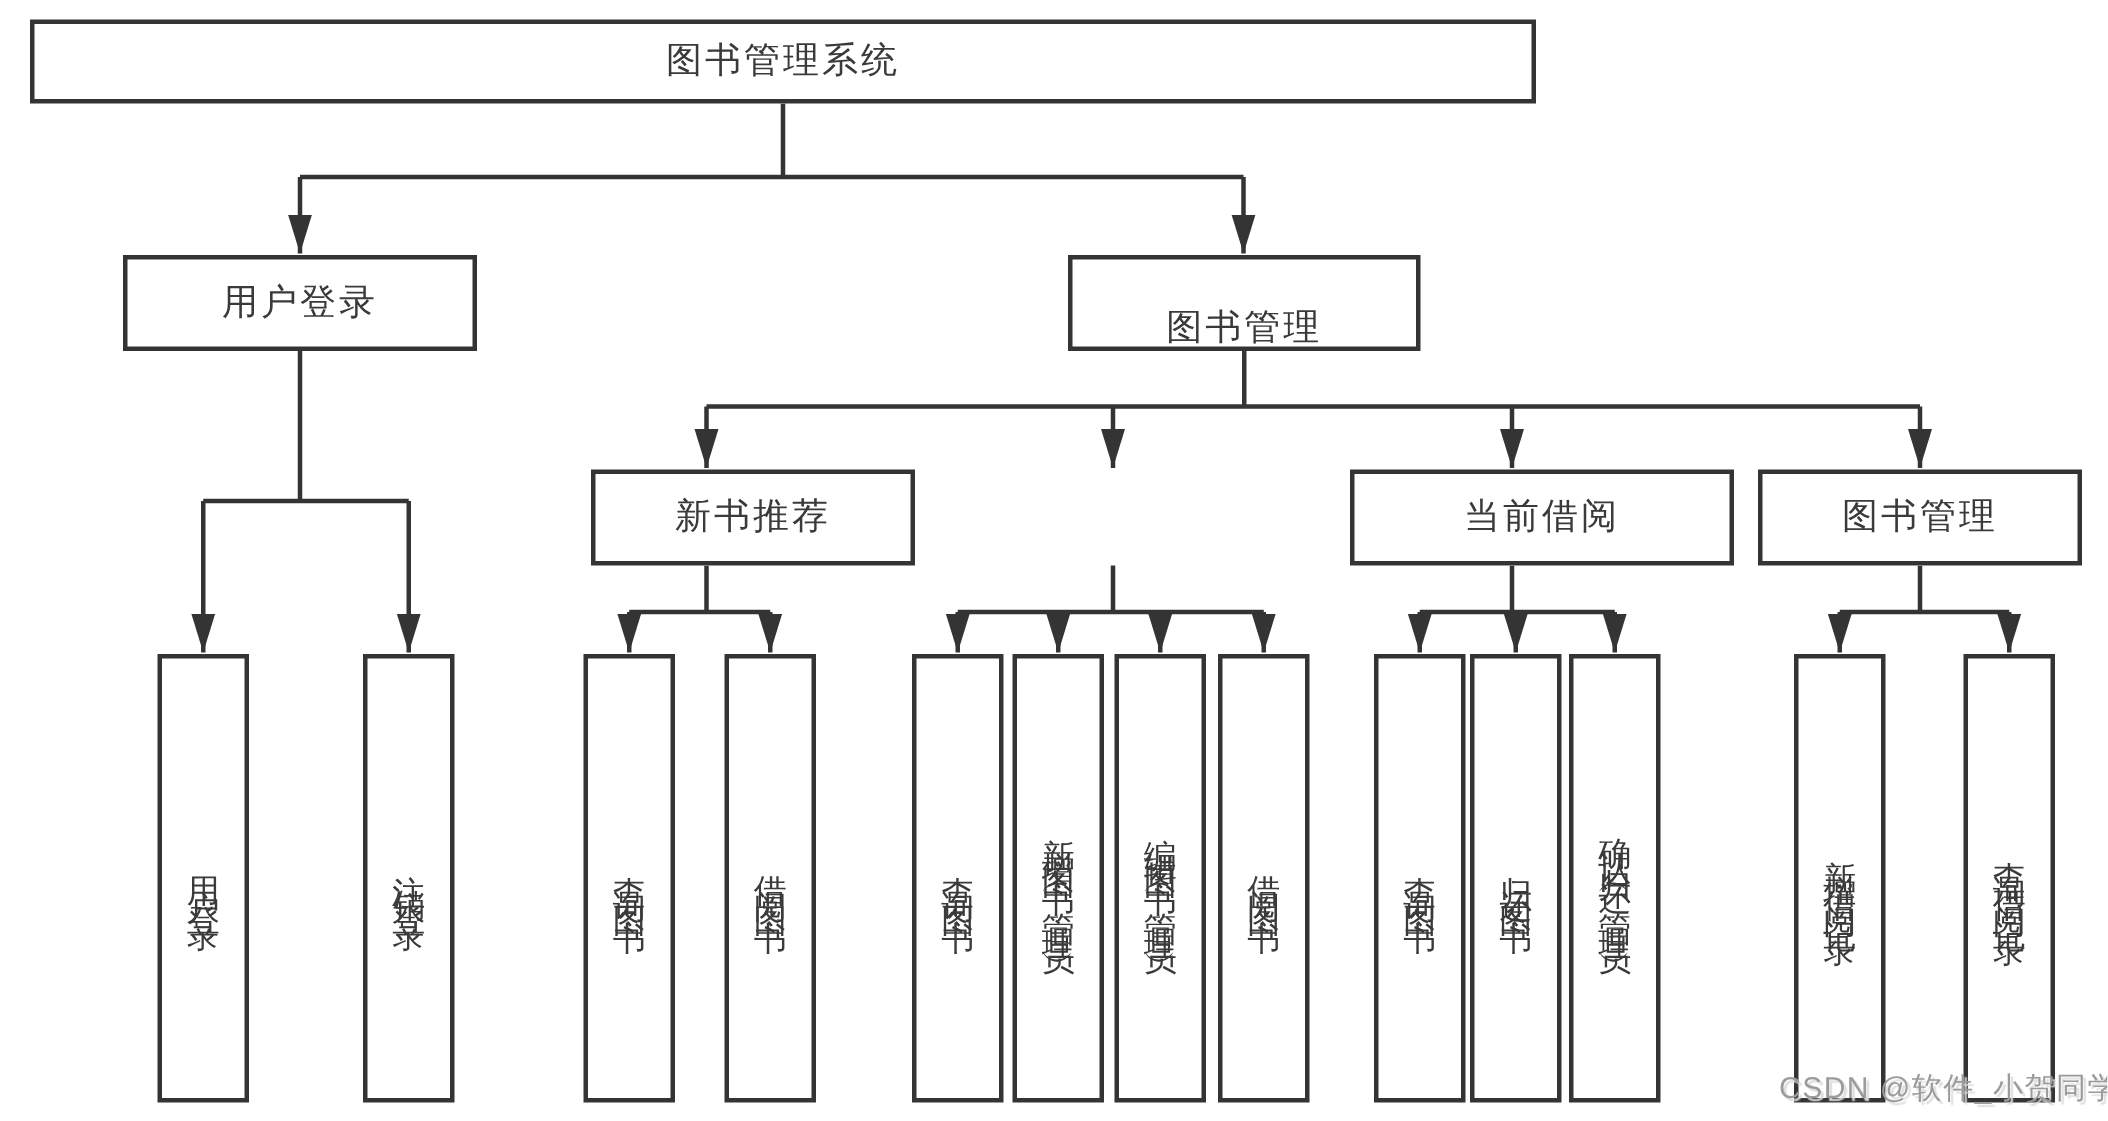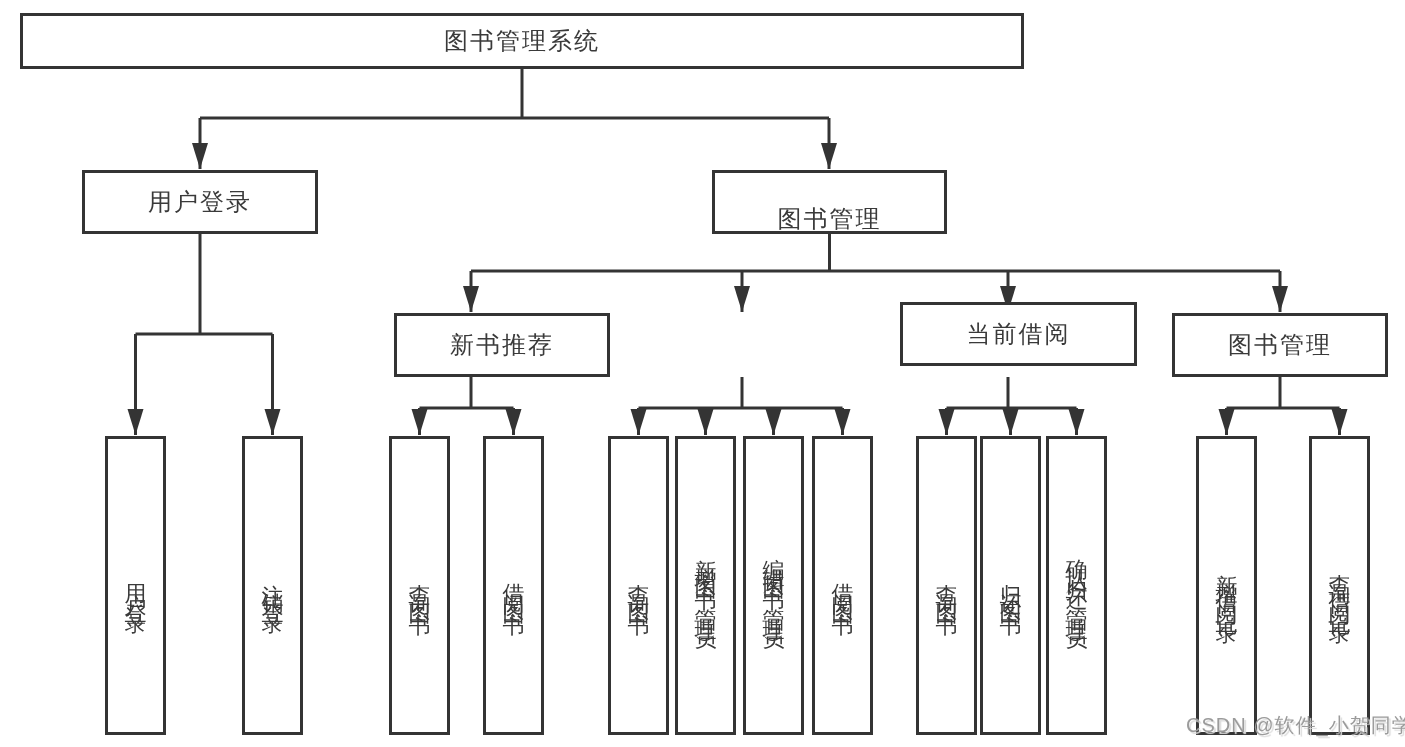--- a/index.html
+++ b/index.html
@@ -136,21 +136,21 @@
   <div class="hbox" style="left:82px; top:170px; width:236px; height:64px;">
     <span>用户登录</span>
   </div>
   <div class="hbox" style="left:712px; top:170px; width:235px; height:64px;align-items:flex-end;">
     <span>图书管理</span>
   </div>
 
   <div class="hbox" style="left:363px; top:313px; width:216px; height:64px;margin-left:31px;">
     <span>新书推荐</span>
   </div>
-  <div class="hbox" style="left:900px; top:302px; width:237px; height:64px;">
+  <div class="hbox" style="left:900px; top:313px; width:256px; height:64px;">
     <span>当前借阅</span>
   </div>
   <div class="hbox" style="left:1172px; top:313px; width:216px; height:64px;">
     <span>图书管理</span>
   </div>
 
   <div class="vbox" style="left:105px;">
     <span class="vtext">用户登录</span>
   </div>
   <div class="vbox" style="left:242px;">

